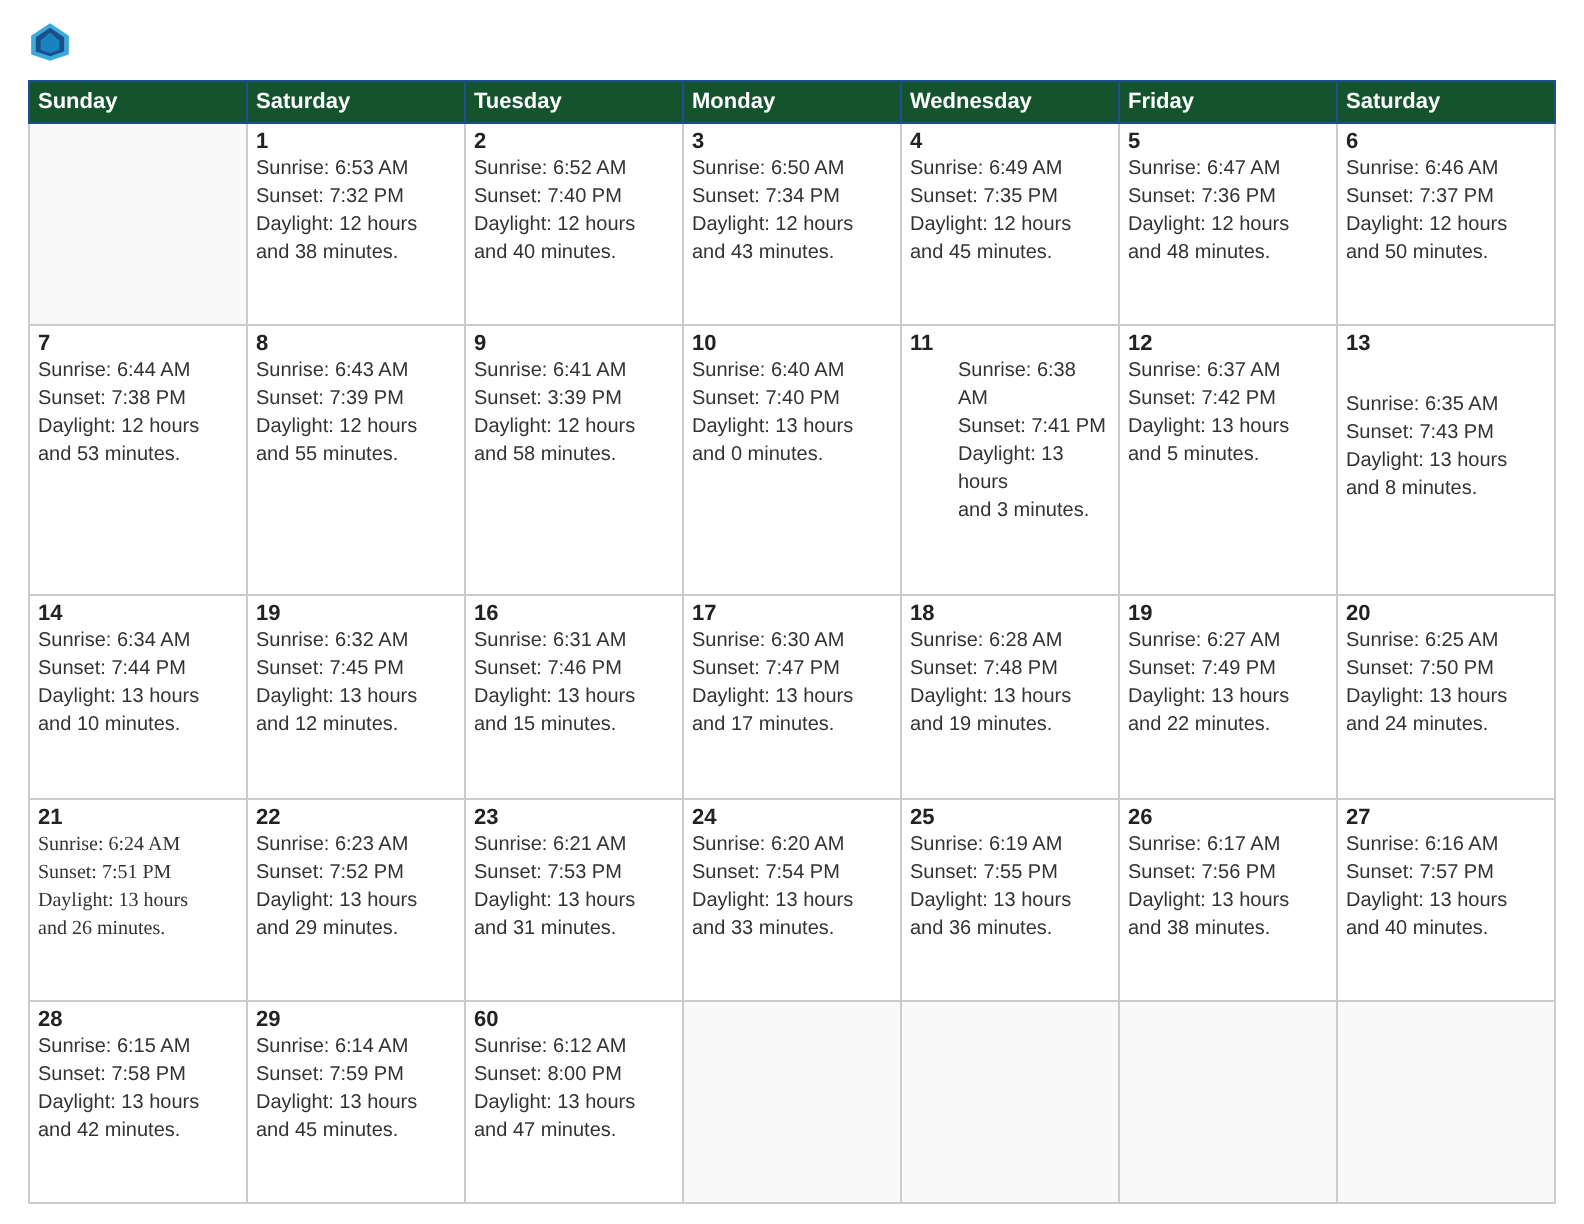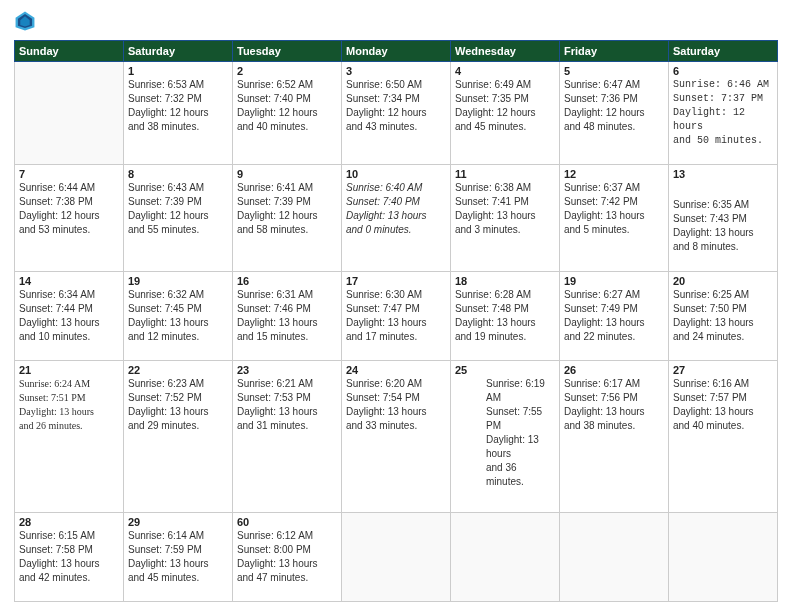--- a/index.html
+++ b/index.html
@@ -160,21 +160,21 @@
           </td>
           <td>
             <span class="day-num">5</span>
             <div class="day-info" style="white-space: pre-line;">Sunrise: 6:47 AM
 Sunset: 7:36 PM
 Daylight: 12 hours
 and 48 minutes.</div>
           </td>
           <td>
             <span class="day-num">6</span>
-            <div class="day-info" style="white-space: pre-line; font-family: Liberation Mono, monospace;">Sunrise: 6:46 AM
+            <div class="day-info" style="white-space: pre-line;">Sunrise: 6:46 AM
 Sunset: 7:37 PM
 Daylight: 12 hours
 and 50 minutes.</div>
           </td>
         </tr>
         <tr>
           <td>
             <span class="day-num">7</span>
             <div class="day-info" style="white-space: pre-line;">Sunrise: 6:44 AM
 Sunset: 7:38 PM
@@ -184,34 +184,34 @@
           <td>
             <span class="day-num">8</span>
             <div class="day-info" style="white-space: pre-line;">Sunrise: 6:43 AM
 Sunset: 7:39 PM
 Daylight: 12 hours
 and 55 minutes.</div>
           </td>
           <td>
             <span class="day-num">9</span>
             <div class="day-info" style="white-space: pre-line;">Sunrise: 6:41 AM
-Sunset: 7:39 PM
+Sunset: 3:39 PM
 Daylight: 12 hours
 and 58 minutes.</div>
           </td>
           <td>
             <span class="day-num">10</span>
-            <div class="day-info" style="white-space: pre-line; font-style: italic;">Sunrise: 6:40 AM
+            <div class="day-info" style="white-space: pre-line;">Sunrise: 6:40 AM
 Sunset: 7:40 PM
 Daylight: 13 hours
 and 0 minutes.</div>
           </td>
           <td>
             <span class="day-num">11</span>
-            <div class="day-info" style="white-space: pre-line;">Sunrise: 6:38 AM
+            <div class="day-info" style="white-space: pre-line; margin-left: 24px;">Sunrise: 6:38 AM
 Sunset: 7:41 PM
 Daylight: 13 hours
 and 3 minutes.</div>
           </td>
           <td>
             <span class="day-num">12</span>
             <div class="day-info" style="white-space: pre-line;">Sunrise: 6:37 AM
 Sunset: 7:42 PM
 Daylight: 13 hours
 and 5 minutes.</div>
@@ -299,21 +299,21 @@
           </td>
           <td>
             <span class="day-num">24</span>
             <div class="day-info" style="white-space: pre-line;">Sunrise: 6:20 AM
 Sunset: 7:54 PM
 Daylight: 13 hours
 and 33 minutes.</div>
           </td>
           <td>
             <span class="day-num">25</span>
-            <div class="day-info" style="white-space: pre-line; margin-left: 31px;">Sunrise: 6:19 AM
+            <div class="day-info" style="white-space: pre-line;">Sunrise: 6:19 AM
 Sunset: 7:55 PM
 Daylight: 13 hours
 and 36 minutes.</div>
           </td>
           <td>
             <span class="day-num">26</span>
             <div class="day-info" style="white-space: pre-line;">Sunrise: 6:17 AM
 Sunset: 7:56 PM
 Daylight: 13 hours
 and 38 minutes.</div>

